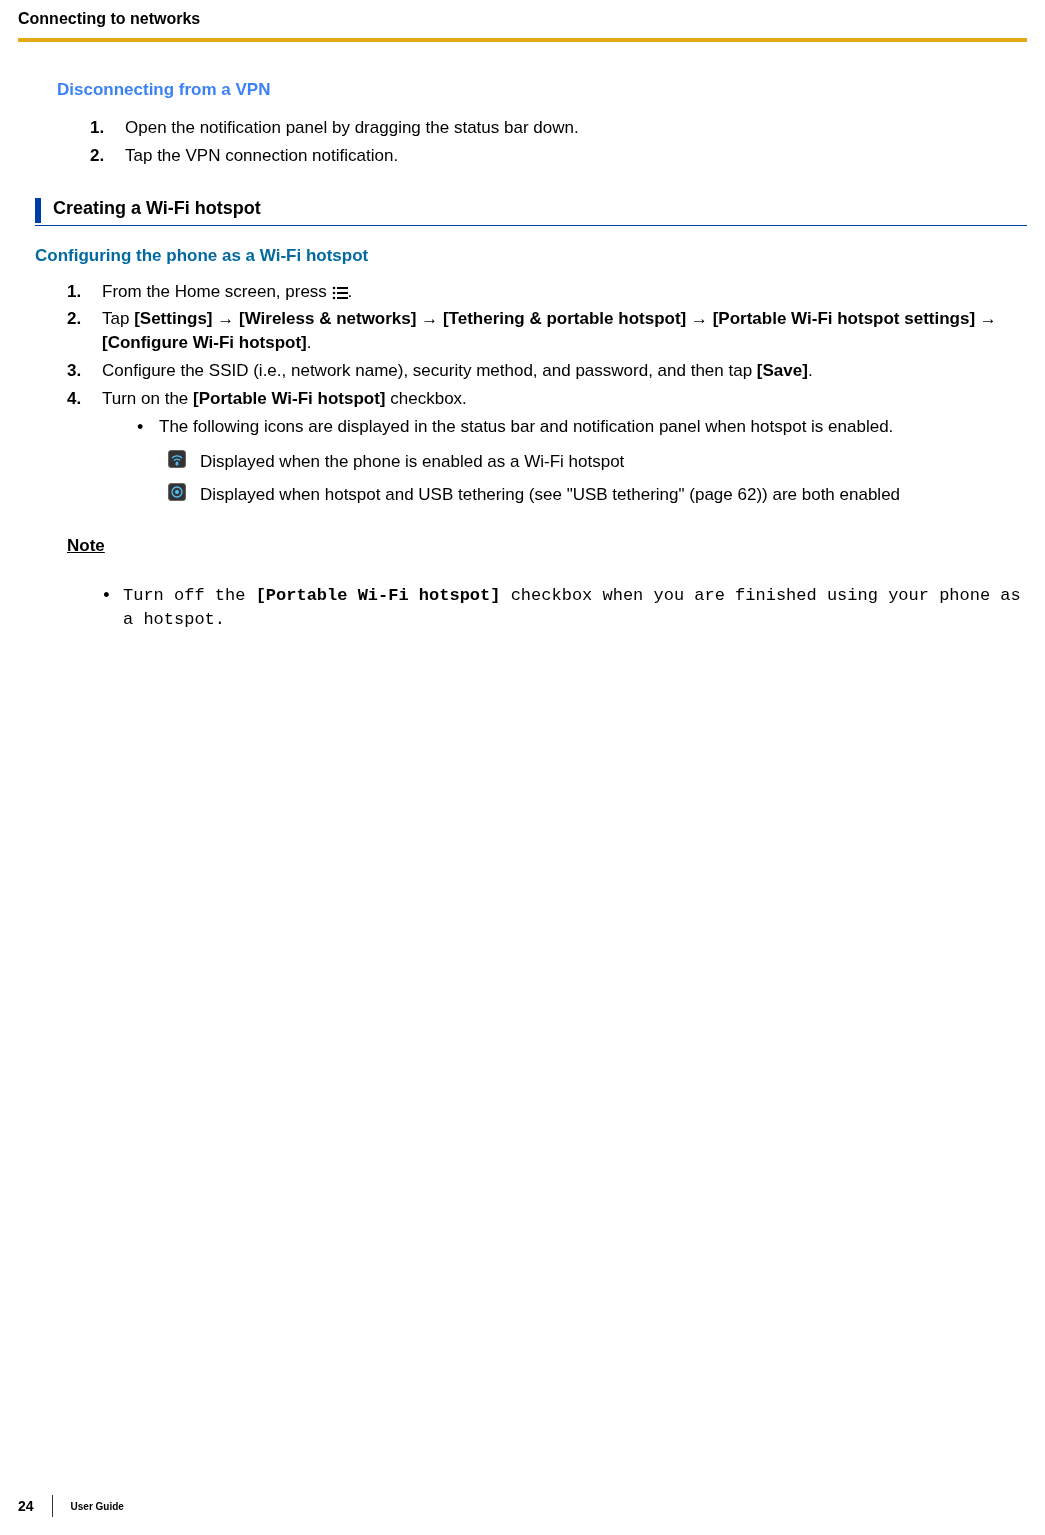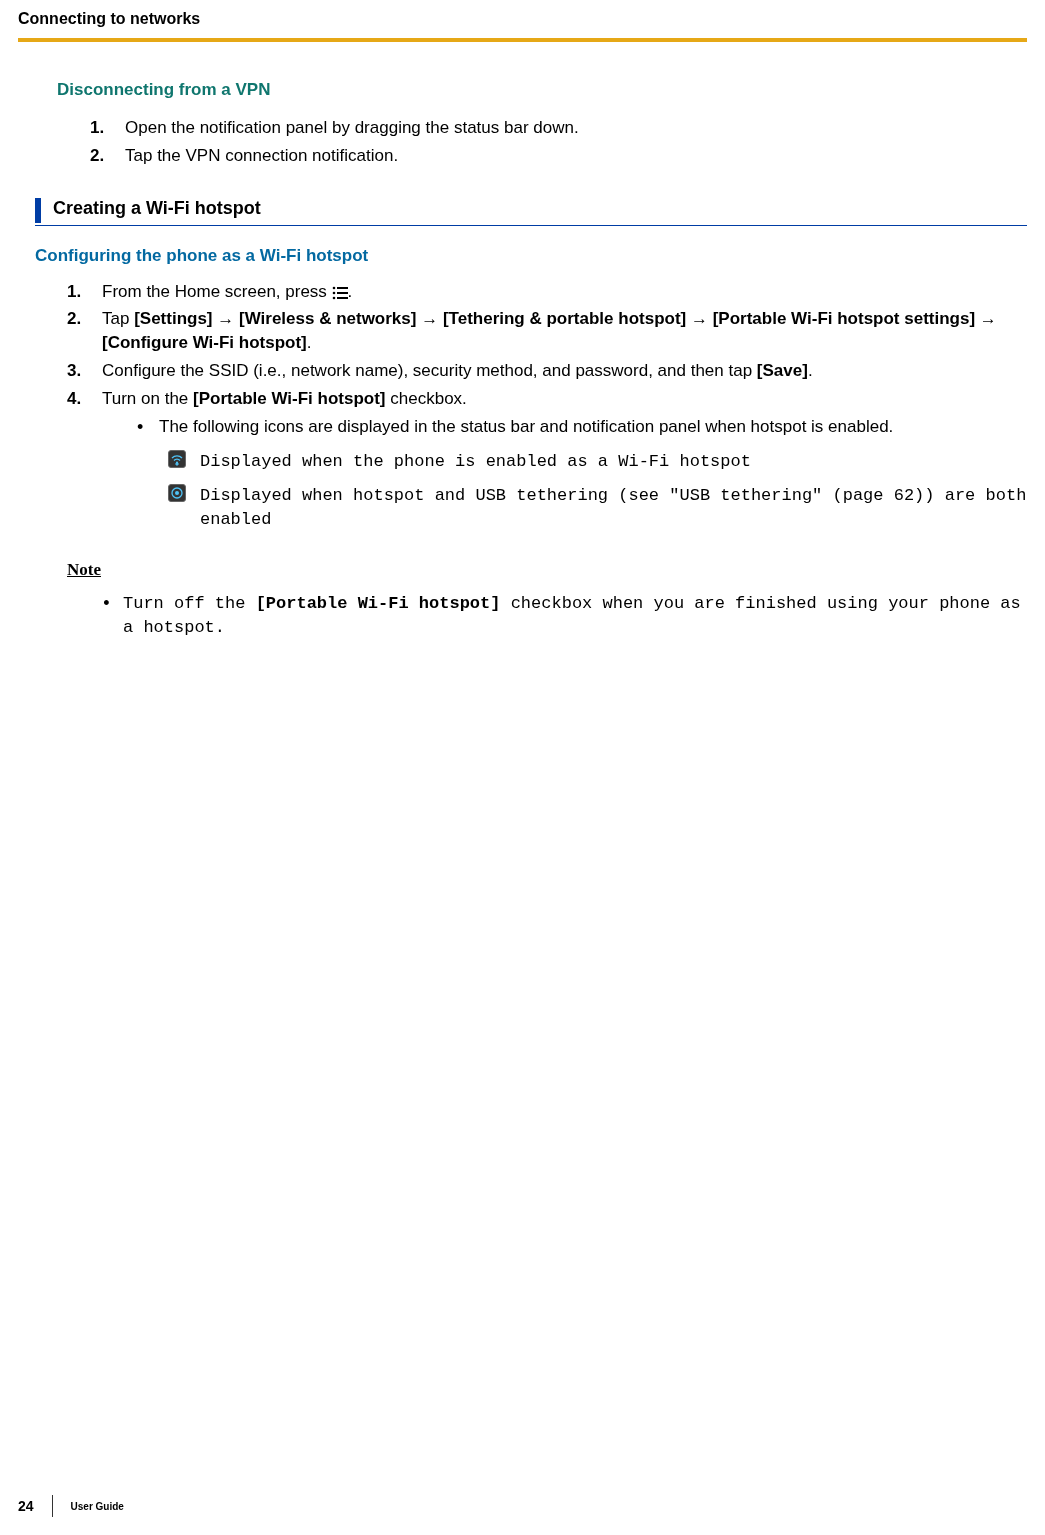--- a/index.html
+++ b/index.html
@@ -32,21 +32,21 @@
       background: #e6a817;
       width: 100%;
     }
     .content {
       position: absolute;
       top: 80px;
       left: 35px;
       right: 18px;
     }
     .sub-heading {
-      color: #0f766e;
+      color: #3b82f6;
       font-weight: bold;
       font-size: 17px;
       margin-bottom: 16px;
       margin-left: 22px;
     }
     .numbered-list {
       margin-left: 55px;
       margin-bottom: 30px;
     }
     .numbered-list li {
@@ -124,21 +124,20 @@
       font-size: 18px;
     }
     .icon-table {
       margin-left: 66px;
       margin-top: 12px;
     }
     .icon-row {
       display: flex;
       align-items: flex-start;
       margin-bottom: 8px;
-      font-family: Liberation Mono, monospace;
     }
     .icon-cell {
       width: 32px;
       flex-shrink: 0;
     }
     .icon-desc {
       flex: 1;
       line-height: 1.4;
     }
     .icon-wifi {
@@ -170,23 +169,22 @@
       width: 14px;
       height: 14px;
       position: absolute;
       top: 1px;
       left: 1px;
     }
     .note-heading {
       font-weight: bold;
       text-decoration: underline;
       margin-top: 28px;
-      margin-bottom: 12px;
+      margin-bottom: 28px;
       margin-left: 32px;
-      font-family: Liberation Serif, serif;
     }
     .note-list {
       margin-left: 66px;
     }
     .note-list li {
       list-style: none;
       position: relative;
       padding-left: 22px;
       line-height: 1.4;
       font-family: Liberation Mono, monospace;

